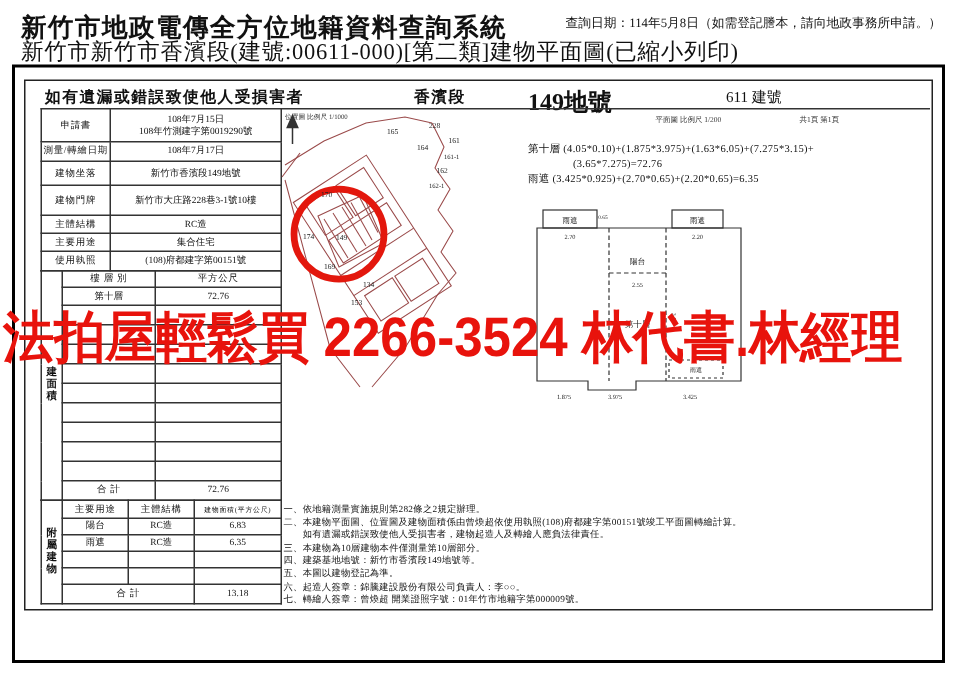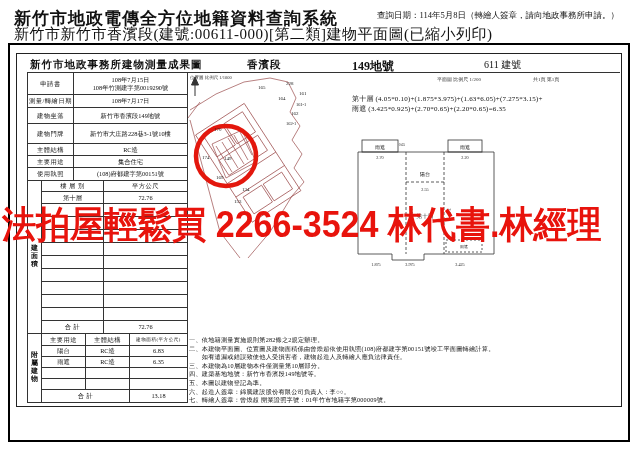--- a/index.html
+++ b/index.html
@@ -8,22 +8,22 @@
     font-family:"Liberation Serif","DejaVu Serif",serif;color:#111;
     overflow:hidden;
   }
   .abs{position:absolute;}
   .sys-title{left:14px;top:7px;font-size:17px;font-weight:bold;letter-spacing:1px;}
   .query-date{left:377px;top:10px;font-size:8.5px;}
   .doc-line{left:14px;top:25px;font-size:15px;letter-spacing:.5px;}
   .outer-box{left:8px;top:43px;width:618px;height:395px;border:2.5px solid #000;}
   .inner-box{left:16px;top:53px;width:604px;height:352px;border:1px solid #222;}
   .doc-title{left:30px;top:58px;font-size:10.5px;font-weight:bold;letter-spacing:1px;}
-  .sec-title{left:247px;top:58px;font-size:10.5px;font-weight:bold;letter-spacing:1px;}
-  .land-no{left:352px;top:58px;font-size:12px;font-weight:bold;}
+  .sec-title{left:276px;top:58px;font-size:10.5px;font-weight:bold;letter-spacing:1px;}
+  .land-no{left:352px;top:58px;font-size:16px;font-weight:bold;}
   .bldg-no{left:484px;top:58px;font-size:10px;font-weight:normal;}
   .hdr-rule{left:188px;top:72px;width:432px;border-top:1px solid #333;height:0;}
   .map-scale{left:190px;top:75px;font-size:4.5px;color:#333;}
   .plan-scale{left:437px;top:76px;font-size:5px;color:#333;}
   .page-no{left:533px;top:76px;font-size:5px;color:#333;}
   .tables{left:27px;top:72px;width:162px;}
   table.doc{border-collapse:collapse;table-layout:fixed;width:160px;}
   table.doc + table.doc{margin-top:-1px;}
   table.doc td{border:1px solid #333;padding:0;text-align:center;vertical-align:middle;
     font-size:6.3px;line-height:1.12;overflow:hidden;}
@@ -42,27 +42,27 @@
     font-family:"Liberation Sans","DejaVu Sans",sans-serif;
     font-size:37px;font-weight:bold;letter-spacing:0;
     transform:scaleX(.92);transform-origin:left center;
   }
   svg text{font-family:"Liberation Serif","DejaVu Serif",serif;}
 </style>
 </head>
 <body>
 
 <div class="abs sys-title">新竹市地政電傳全方位地籍資料查詢系統</div>
-<div class="abs query-date">查詢日期：114年5月8日（轉繪人簽章，請向地政事務所申請。）</div>
+<div class="abs query-date">查詢日期：114年5月8日（如需登記謄本，請向地政事務所申請。）</div>
 <div class="abs doc-line">新竹市新竹市香濱段(建號:00611-000)[第二類]建物平面圖(已縮小列印)</div>
 
 <div class="abs outer-box"></div>
 <div class="abs inner-box"></div>
 
-<div class="abs doc-title">新竹市地政事務所建物測量成果圖</div>
+<div class="abs doc-title">如有遺漏或錯誤致使他人受損害者</div>
 <div class="abs sec-title">香濱段</div>
 <div class="abs land-no">149地號</div>
 <div class="abs bldg-no">611 建號</div>
 <div class="abs hdr-rule"></div>
 <div class="abs map-scale">位置圖 比例尺 1/1000</div>
 <div class="abs plan-scale">平面圖 比例尺 1/200</div>
 <div class="abs page-no">共1頁 第1頁</div>
 
 <div class="abs tables">
 
@@ -261,20 +261,21 @@
     <text x="16" y="87">174</text>
     <text x="38" y="88">149</text>
     <text x="30" y="107">169</text>
     <text x="56" y="119">134</text>
     <text x="48" y="131">153</text>
   </g>
 </svg>
 
 <div class="abs calc">
   <div>第十層 (4.05*0.10)+(1.875*3.975)+(1.63*6.05)+(7.275*3.15)+</div>
+  <div class="indent">(3.65*7.275)=72.76</div>
   <div>雨遮 (3.425*0.925)+(2.70*0.65)+(2.20*0.65)=6.35</div>
 </div>
 
 <svg class="abs plan-svg" width="160" height="132" viewBox="0 0 160 132">
   <g stroke="#333" stroke-width="0.8" fill="none">
     <rect x="14" y="4" width="36" height="12"></rect>
     <rect x="100" y="4" width="34" height="12"></rect>
     <path d="M10,16 L146,16 L146,118 L76,118 L76,124 L44,124 L44,118 L10,118 Z"></path>
     <line x1="58" y1="16" x2="58" y2="118" stroke-dasharray="3,2"></line>
     <line x1="96" y1="16" x2="96" y2="118" stroke-dasharray="3,2"></line>

